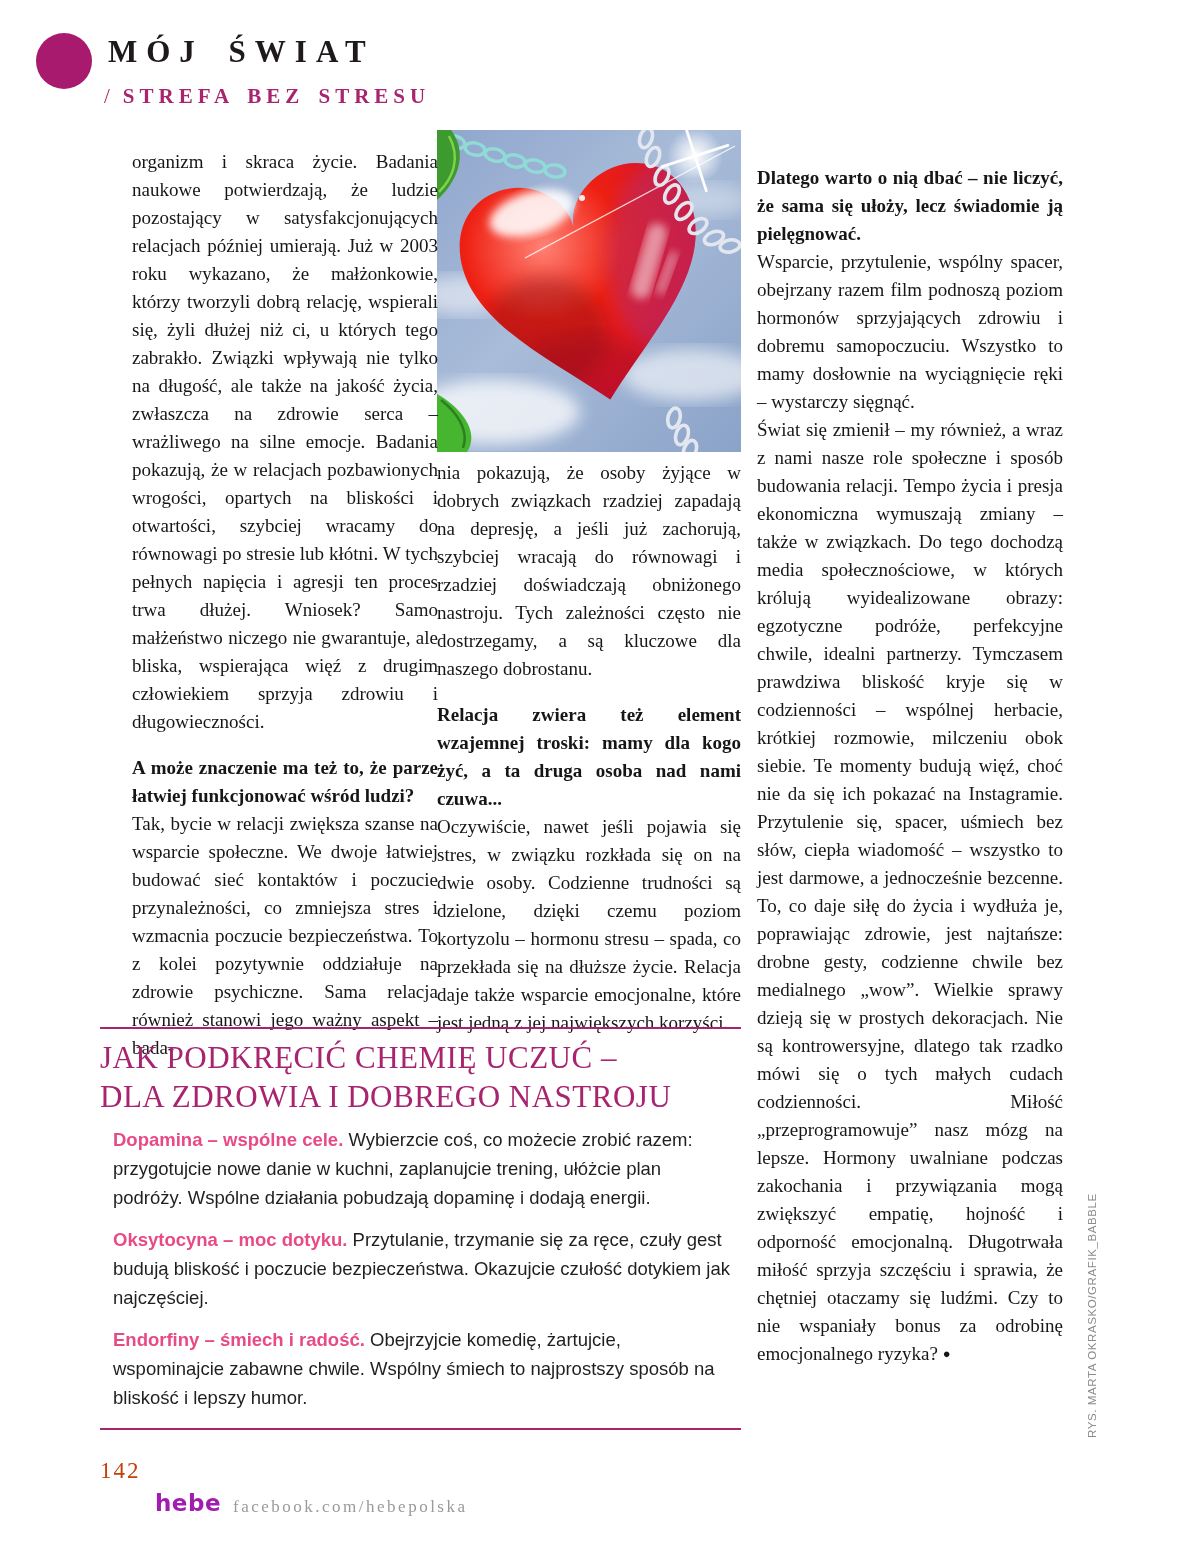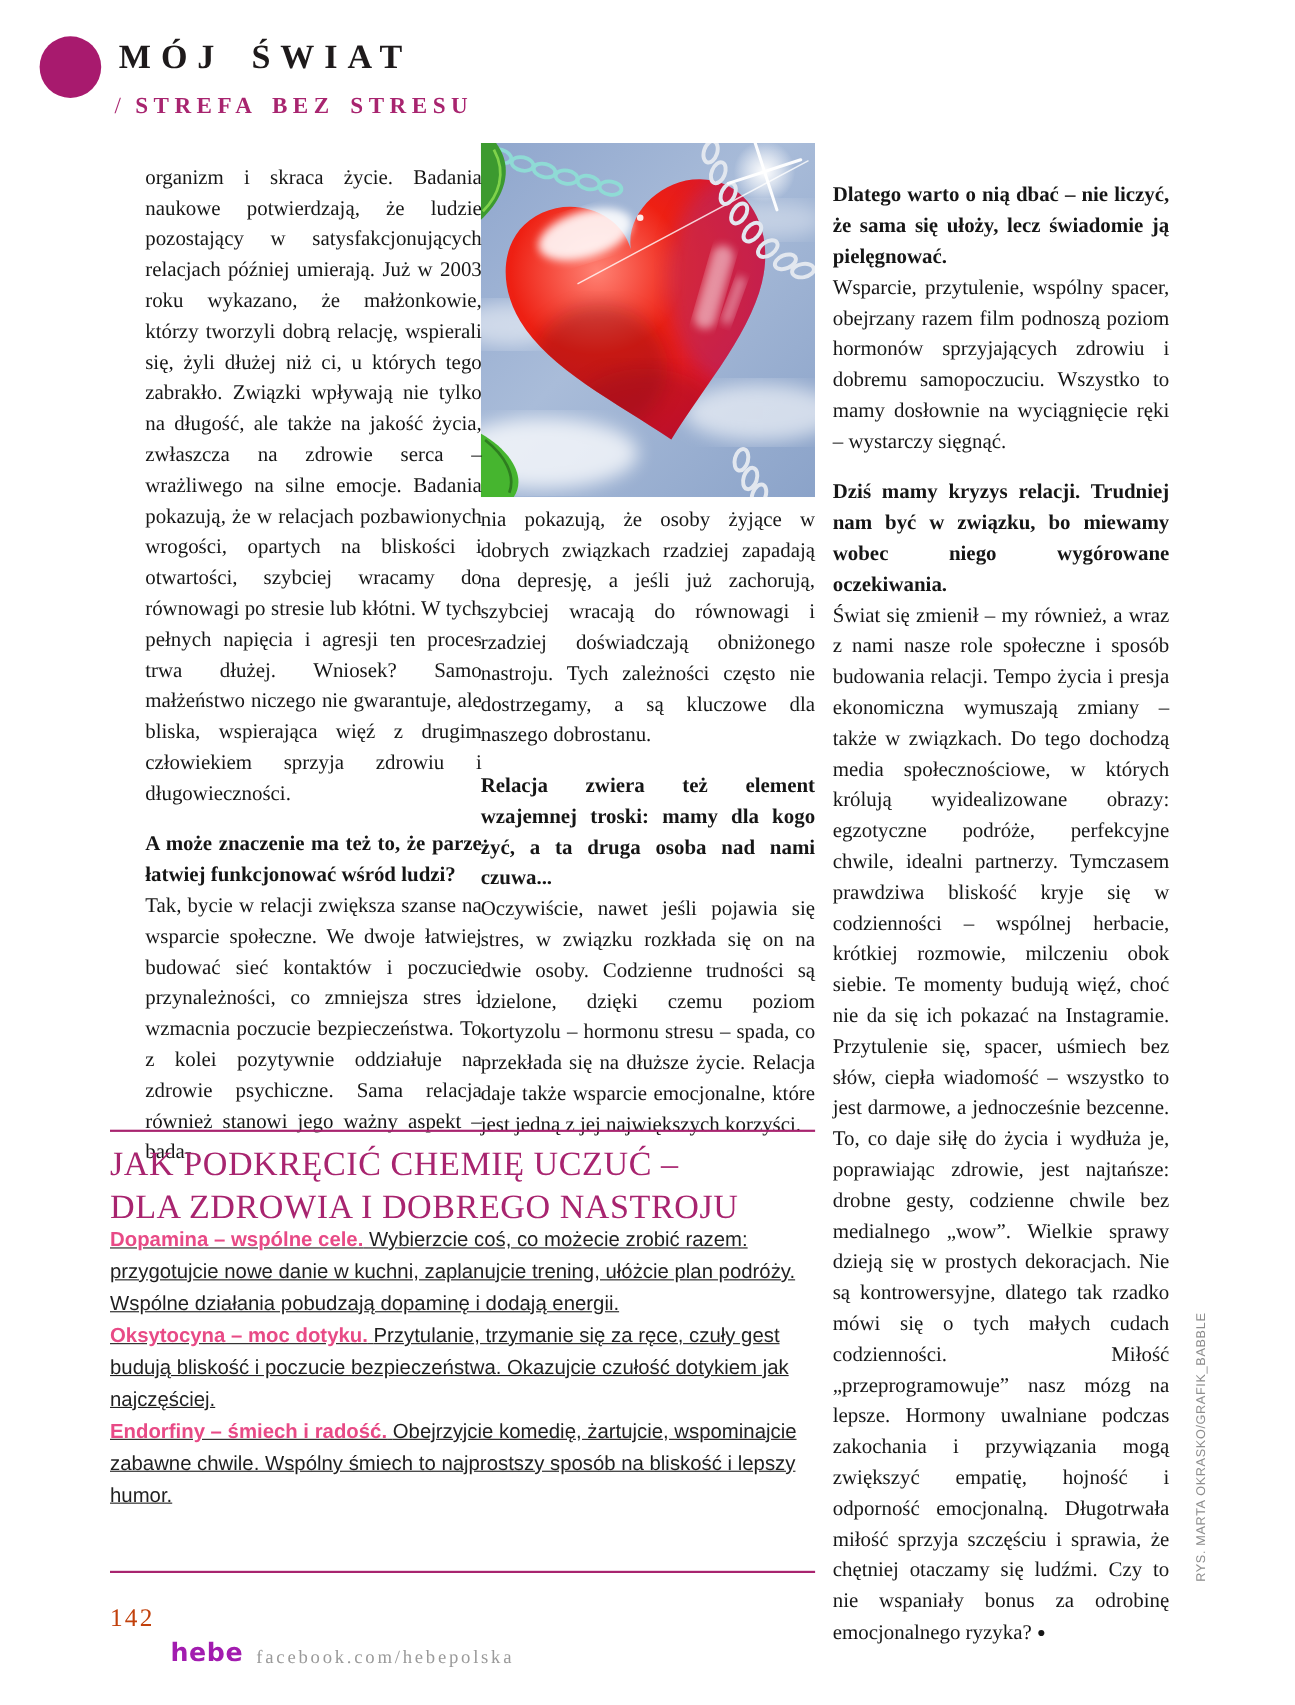--- a/index.html
+++ b/index.html
@@ -23,21 +23,21 @@
   .endmark{font-size:13px;vertical-align:2px;}
   
   .photo{position:absolute;left:437px;top:130px;width:304px;height:322px;overflow:hidden;}
   .photo svg{display:block;width:100%;height:100%;}
   
   .rule{position:absolute;left:100px;width:641px;height:2px;background:#a8246f;}
   #rule-top{top:1027px;}
   #rule-bottom{top:1428px;}
   .box-title{position:absolute;left:100px;top:1038px;width:660px;color:#a8246f;font-size:31px;line-height:39px;font-weight:500;letter-spacing:0.5px;}
   .box-items{position:absolute;left:100px;top:1112px;width:648px;font-family:"Liberation Sans", sans-serif;font-size:18.5px;line-height:29px;color:#1f1f1f;}
-  .box-items p{margin:0;text-decoration:underline;}
+  .box-items p{margin:13px;}
   .box-items .lead{color:#e84a86;font-weight:700;}
   
   .page-num{position:absolute;left:100px;top:1458px;font-size:23px;letter-spacing:2px;color:#c2410c;}
   .logo{position:absolute;left:155px;top:1490px;font-family:"DejaVu Sans", sans-serif;font-weight:700;font-size:23px;color:#a21caf;letter-spacing:0.5px;}
   .fb-url{position:absolute;left:233px;top:1497px;font-size:17px;letter-spacing:2.5px;color:#9a9a9a;}
   
   .credit{position:absolute;left:1086px;top:1218px;height:220px;writing-mode:vertical-rl;transform:rotate(180deg);
     font-family:"Liberation Sans", sans-serif;font-size:11.5px;letter-spacing:0.6px;color:#8b8b8b;white-space:nowrap;}
 </style>
 </head>
@@ -144,21 +144,20 @@
 
 <div class="col" id="col2">
   <p>nia pokazują, że osoby żyjące w dobrych związkach rzadziej zapadają na depresję, a jeśli już zachorują, szybciej wracają do równowagi i rzadziej doświadczają obniżonego nastroju. Tych zależności często nie dostrzegamy, a są kluczowe dla naszego dobrostanu.</p>
   <p class="qhead">Relacja zwiera też element wzajemnej troski: mamy dla kogo żyć, a ta druga osoba nad nami czuwa...</p>
   <p>Oczywiście, nawet jeśli pojawia się stres, w związku rozkłada się on na dwie osoby. Codzienne trudności są dzielone, dzięki czemu poziom kortyzolu – hormonu stresu – spada, co przekłada się na dłuższe życie. Relacja daje także wsparcie emocjonalne, które jest jedną z jej największych korzyści.</p>
 </div>
 
 <div class="col" id="col3">
   <p class="qhead">Dlatego warto o nią dbać – nie liczyć, że sama się ułoży, lecz świadomie ją pielęgnować.</p>
   <p>Wsparcie, przytulenie, wspólny spacer, obejrzany razem film podnoszą poziom hormonów sprzyjających zdrowiu i dobremu samopoczuciu. Wszystko to mamy dosłownie na wyciągnięcie ręki – wystarczy sięgnąć.</p>
-  <p class="qhead">Dziś mamy kryzys relacji. Trudniej nam być w związku, bo miewamy wobec niego wygórowane oczekiwania.</p>
   <p><span>Świat się zmienił – my również, a wraz z nami nasze role społeczne i sposób budowania relacji. Tempo życia i presja ekonomiczna wymuszają zmiany – także w związkach. Do tego dochodzą media społecznościowe, w których królują wyidealizowane obrazy: egzotyczne podróże, perfekcyjne chwile, idealni partnerzy. Tymczasem prawdziwa bliskość kryje się w codzienności – wspólnej herbacie, krótkiej rozmowie, milczeniu obok siebie. Te momenty budują więź, choć nie da się ich pokazać na Instagramie. Przytulenie się, spacer, uśmiech bez słów, ciepła wiadomość – wszystko to jest darmowe, a jednocześnie bezcenne. To, co daje siłę do życia i wydłuża je, poprawiając zdrowie, jest najtańsze: drobne gesty, codzienne chwile bez medialnego „wow”. Wielkie sprawy dzieją się w prostych dekoracjach. Nie są kontrowersyjne, dlatego tak rzadko mówi się o tych małych cudach codzienności. Miłość „przeprogramowuje” nasz mózg na lepsze. Hormony uwalniane podczas zakochania i przywiązania mogą zwiększyć empatię, hojność i odporność emocjonalną. Długotrwała miłość sprzyja szczęściu i sprawia, że chętniej otaczamy się ludźmi. Czy to nie wspaniały bonus za odrobinę emocjonalnego ryzyka?</span>
     <span class="endmark">●</span></p>
 </div>
 
 <div class="rule" id="rule-top"></div>
 <div class="box-title">
   <div>JAK PODKRĘCIĆ CHEMIĘ UCZUĆ –</div>
   <div>DLA ZDROWIA I DOBREGO NASTROJU</div>
 </div>
 <div class="box-items">

